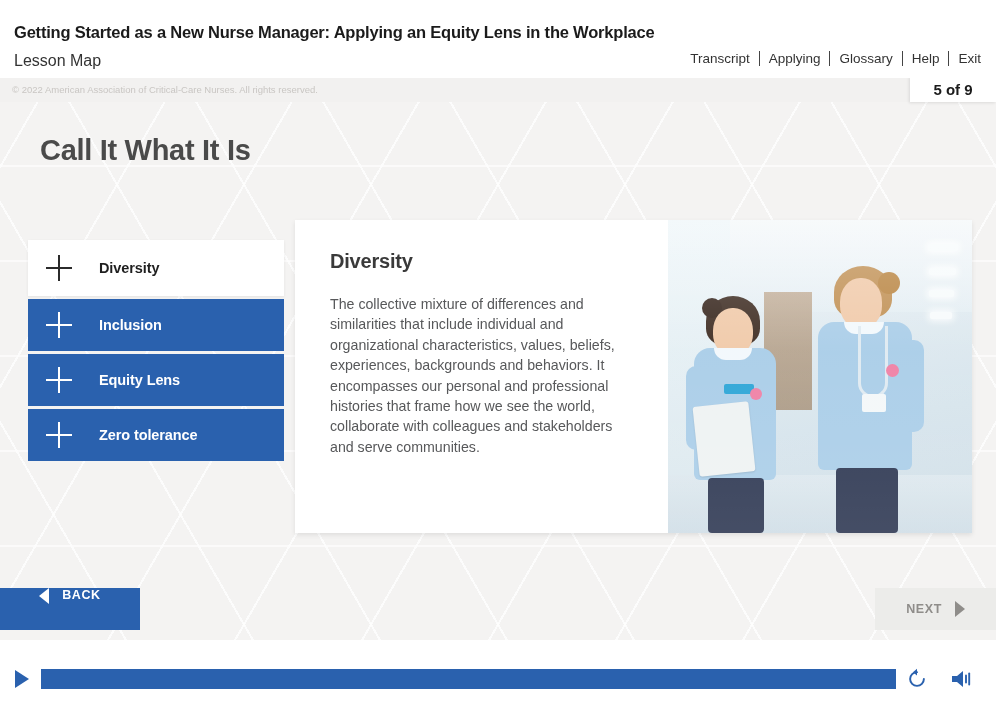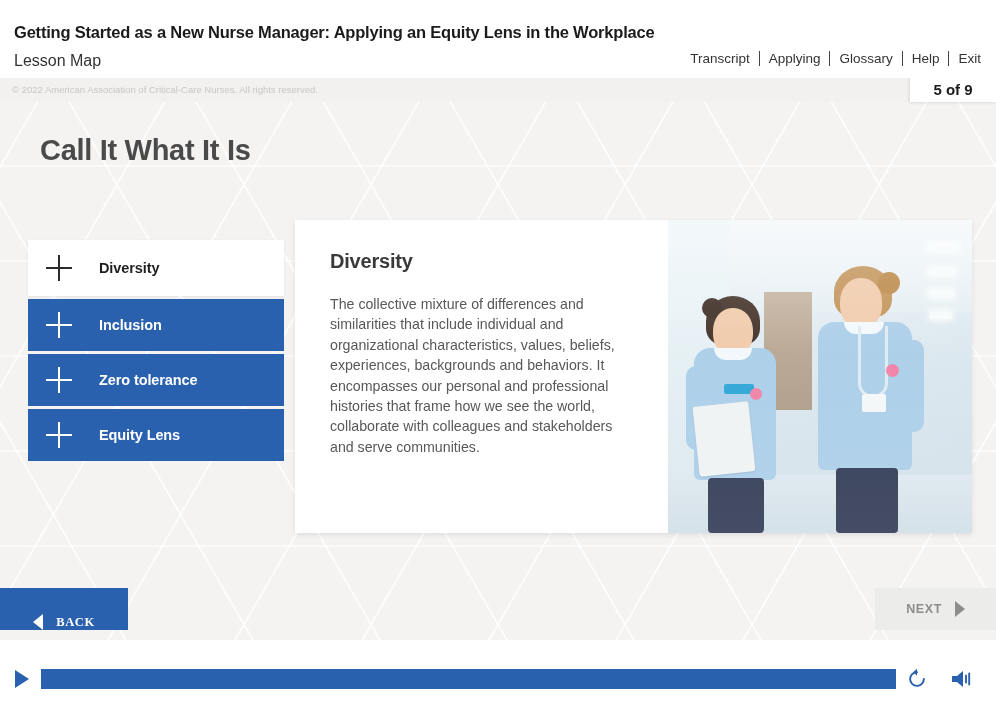--- a/index.html
+++ b/index.html
@@ -392,30 +392,29 @@
     inset: 0;
     background: linear-gradient(180deg, rgba(255,255,255,0.30) 0%, rgba(255,255,255,0.05) 42%, rgba(255,255,255,0.12) 100%);
     pointer-events: none;
   }
 
   
   .btn-back {
     position: absolute;
     left: 0;
     top: 588px;
-    width: 128px;
+    width: 140px;
     height: 42px;
     background: #2a61ae;
     display: flex;
-    align-items: flex-end;
+    align-items: flex-start;
     justify-content: center;
     gap: 13px;
     cursor: pointer;
     z-index: 25;
-    font-family: Liberation Serif, serif;
   }
 
   .btn-back .btn-label {
     font-size: 12.5px;
     font-weight: bold;
     color: #ffffff;
     letter-spacing: 0.6px;
   }
 
   .btn-next {
@@ -547,26 +546,26 @@
       </div>
 
       <div class="acc-item">
         <span class="acc-plus"></span>
         <span class="acc-label">Inclusion</span>
       </div>
 
 
       <div class="acc-item">
         <span class="acc-plus"></span>
-        <span class="acc-label">Zero tolerance</span>
+        <span class="acc-label">Equity Lens</span>
       </div>
 
       <div class="acc-item">
         <span class="acc-plus"></span>
-        <span class="acc-label">Equity Lens</span>
+        <span class="acc-label">Zero tolerance</span>
       </div>
 
     </div>
 
     <div class="content-card">
 
       <div class="card-text">
         <div class="card-heading">Diversity</div>
         <div class="card-body">The collective mixture of differences and similarities that include individual and organizational characteristics, values, beliefs, experiences, backgrounds and behaviors. It encompasses our personal and professional histories that frame how we see the world, collaborate with colleagues and stakeholders and serve communities.</div>
       </div>

